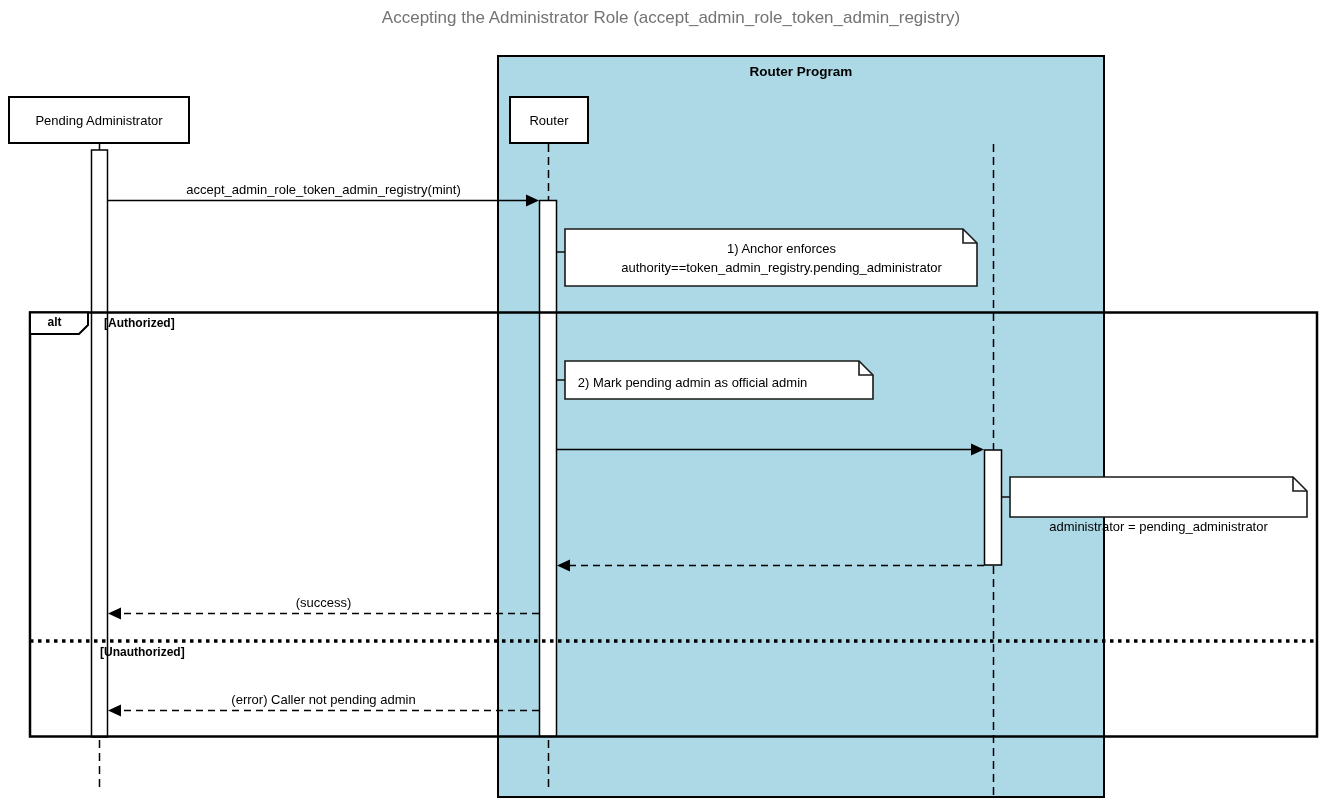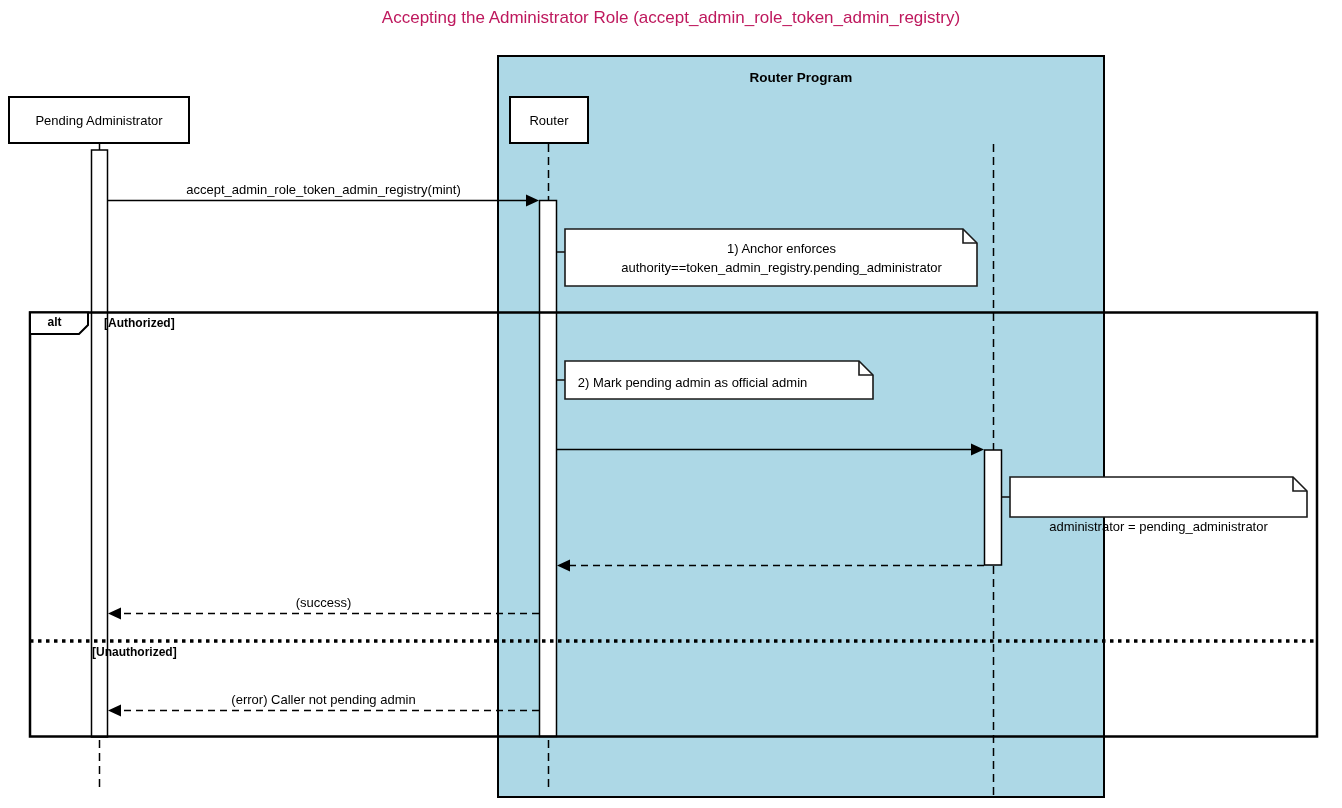--- a/index.html
+++ b/index.html
@@ -3,28 +3,28 @@
 <meta charset="utf-8">
 <style>
   html,body{margin:0;padding:0;background:#ffffff;}
   .canvas{
     position:relative;width:1342px;height:808px;background:#ffffff;
     font-family:"Liberation Sans", sans-serif;color:#000;overflow:hidden;
   }
   .abs{position:absolute;box-sizing:border-box;}
   .title{
     top:8px;left:0;width:100%;text-align:center;
-    font-size:17px;color:#be185d;z-index:4;
+    font-size:17px;color:#737373;z-index:4;
   }
   .program-box{
     left:497px;top:55px;width:608px;height:743px;
     background:#add8e6;border:2px solid #000;z-index:0;
   }
   .program-label{
-    left:497px;top:70px;width:608px;text-align:center;
+    left:497px;top:64px;width:608px;text-align:center;
     font-weight:bold;font-size:13.5px;z-index:4;
   }
   .svg-layer{left:0;top:0;z-index:2;}
   .participant{
     top:96px;height:48px;background:#ffffff;border:2.5px solid #000;
     display:flex;align-items:center;justify-content:center;
     font-size:13px;z-index:3;text-align:left;
   }
   .p-pending{left:8px;width:182px;}
   .p-router{left:509px;width:80px;}
@@ -34,21 +34,21 @@
   }
   .lbl-call{left:108px;width:431px;top:182px;}
   .lbl-success{left:108px;width:431px;top:595px;}
   .lbl-error{left:108px;width:431px;top:692px;}
   .note-text{font-size:13px;line-height:19px;z-index:4;white-space:nowrap;}
   .nt-1{left:589px;top:239px;width:385px;text-align:center;}
   .nt-2{left:565px;top:373px;width:255px;text-align:center;}
   .nt-3{left:1010px;top:517px;width:297px;text-align:center;}
   .guard{font-weight:bold;font-size:12px;z-index:4;white-space:nowrap;}
   .guard-auth{left:104px;top:316px;}
-  .guard-unauth{left:92px;top:645px;}
+  .guard-unauth{left:100px;top:645px;}
   .alt-op{
     left:30px;top:315px;width:49px;text-align:center;
     font-weight:bold;font-size:12px;z-index:4;
   }
 </style>
 </head>
 <body>
 
 <div class="canvas">
 

